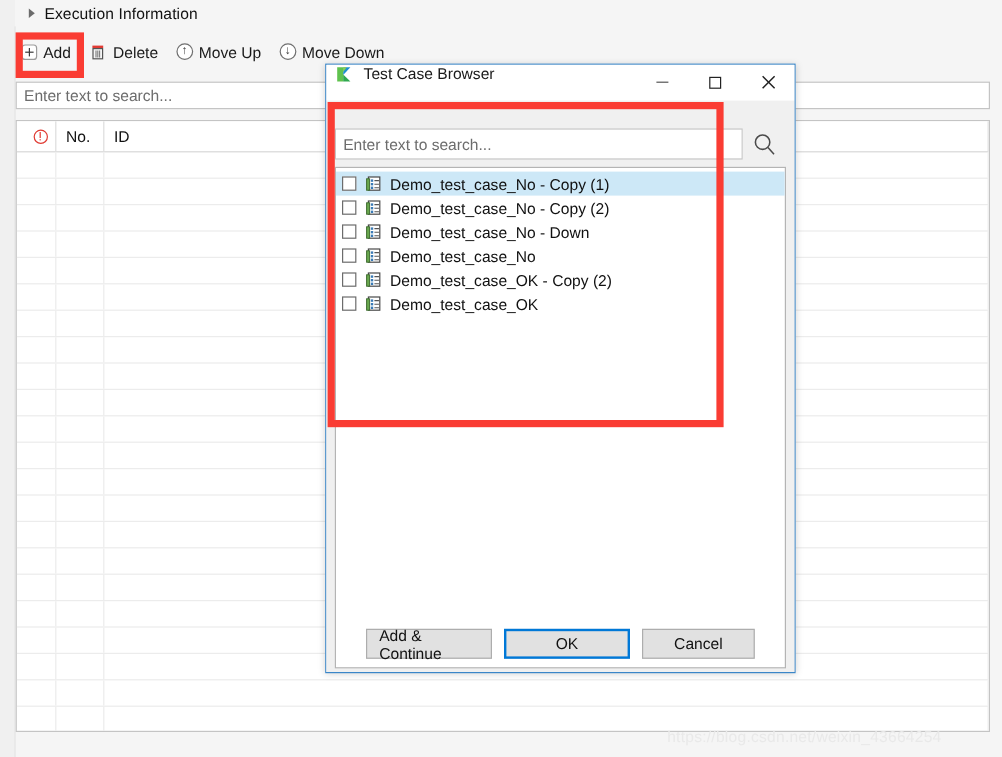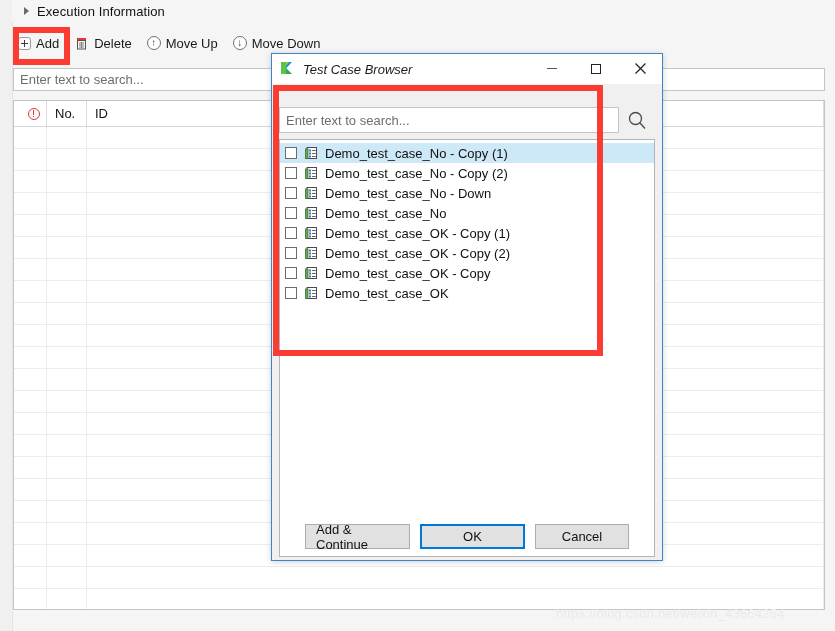--- a/index.html
+++ b/index.html
@@ -216,24 +216,23 @@
     width: 392px; height: 508px;
     background: #f0f0f0;
     border: 1px solid #3a86c8;
     box-sizing: border-box;
     box-shadow: 0 1px 6px rgba(0,0,0,0.18);
   }
   #dlg-titlebar {
     height: 30px;
     background: #ffffff;
     display: flex;
-    align-items: center;
+    align-items: flex-start;
     padding-left: 8px;
     box-sizing: border-box;
-    font-style: italic;
   }
   #dlg-title-text {
     font-size: 13px;
     color: #1a1a1a;
     margin-left: 7px;
   }
   #dlg-winbtns {
     margin-left: auto;
     display: flex;
     height: 30px;
@@ -658,53 +657,21 @@
               <rect x="3" y="1.5" width="9.5" height="11" fill="#ffffff" stroke="#4a4a4a" stroke-width="1"></rect>
               <rect x="1.5" y="3" width="2.5" height="9.5" fill="#6aa84f" stroke="#3d6b2e" stroke-width="0.8"></rect>
               <rect x="5" y="3.5" width="2" height="2" fill="#3b7ab5"></rect>
               <rect x="5" y="6.5" width="2" height="2" fill="#3b7ab5"></rect>
               <rect x="5" y="9.5" width="2" height="2" fill="#3b7ab5"></rect>
               <line x1="8" y1="4.5" x2="11.8" y2="4.5" stroke="#555" stroke-width="0.9"></line>
               <line x1="8" y1="7.5" x2="11.8" y2="7.5" stroke="#555" stroke-width="0.9"></line>
               <line x1="8" y1="10.5" x2="11.8" y2="10.5" stroke="#555" stroke-width="0.9"></line>
             </svg>
           </span>
-          <span class="ltext">Demo_test_case_OK - Copy (1)</span>
-        </div>
-        <div class="lrow">
-          <span class="cb"></span>
-          <span>
-            <svg class="tcicon" width="14" height="14" viewBox="0 0 14 14">
-              <rect x="3" y="1.5" width="9.5" height="11" fill="#ffffff" stroke="#4a4a4a" stroke-width="1"></rect>
-              <rect x="1.5" y="3" width="2.5" height="9.5" fill="#6aa84f" stroke="#3d6b2e" stroke-width="0.8"></rect>
-              <rect x="5" y="3.5" width="2" height="2" fill="#3b7ab5"></rect>
-              <rect x="5" y="6.5" width="2" height="2" fill="#3b7ab5"></rect>
-              <rect x="5" y="9.5" width="2" height="2" fill="#3b7ab5"></rect>
-              <line x1="8" y1="4.5" x2="11.8" y2="4.5" stroke="#555" stroke-width="0.9"></line>
-              <line x1="8" y1="7.5" x2="11.8" y2="7.5" stroke="#555" stroke-width="0.9"></line>
-              <line x1="8" y1="10.5" x2="11.8" y2="10.5" stroke="#555" stroke-width="0.9"></line>
-            </svg>
-          </span>
           <span class="ltext">Demo_test_case_OK - Copy (2)</span>
-        </div>
-        <div class="lrow">
-          <span class="cb"></span>
-          <span>
-            <svg class="tcicon" width="14" height="14" viewBox="0 0 14 14">
-              <rect x="3" y="1.5" width="9.5" height="11" fill="#ffffff" stroke="#4a4a4a" stroke-width="1"></rect>
-              <rect x="1.5" y="3" width="2.5" height="9.5" fill="#6aa84f" stroke="#3d6b2e" stroke-width="0.8"></rect>
-              <rect x="5" y="3.5" width="2" height="2" fill="#3b7ab5"></rect>
-              <rect x="5" y="6.5" width="2" height="2" fill="#3b7ab5"></rect>
-              <rect x="5" y="9.5" width="2" height="2" fill="#3b7ab5"></rect>
-              <line x1="8" y1="4.5" x2="11.8" y2="4.5" stroke="#555" stroke-width="0.9"></line>
-              <line x1="8" y1="7.5" x2="11.8" y2="7.5" stroke="#555" stroke-width="0.9"></line>
-              <line x1="8" y1="10.5" x2="11.8" y2="10.5" stroke="#555" stroke-width="0.9"></line>
-            </svg>
-          </span>
-          <span class="ltext">Demo_test_case_OK - Copy</span>
         </div>
         <div class="lrow">
           <span class="cb"></span>
           <span>
             <svg class="tcicon" width="14" height="14" viewBox="0 0 14 14">
               <rect x="3" y="1.5" width="9.5" height="11" fill="#ffffff" stroke="#4a4a4a" stroke-width="1"></rect>
               <rect x="1.5" y="3" width="2.5" height="9.5" fill="#6aa84f" stroke="#3d6b2e" stroke-width="0.8"></rect>
               <rect x="5" y="3.5" width="2" height="2" fill="#3b7ab5"></rect>
               <rect x="5" y="6.5" width="2" height="2" fill="#3b7ab5"></rect>
               <rect x="5" y="9.5" width="2" height="2" fill="#3b7ab5"></rect>

